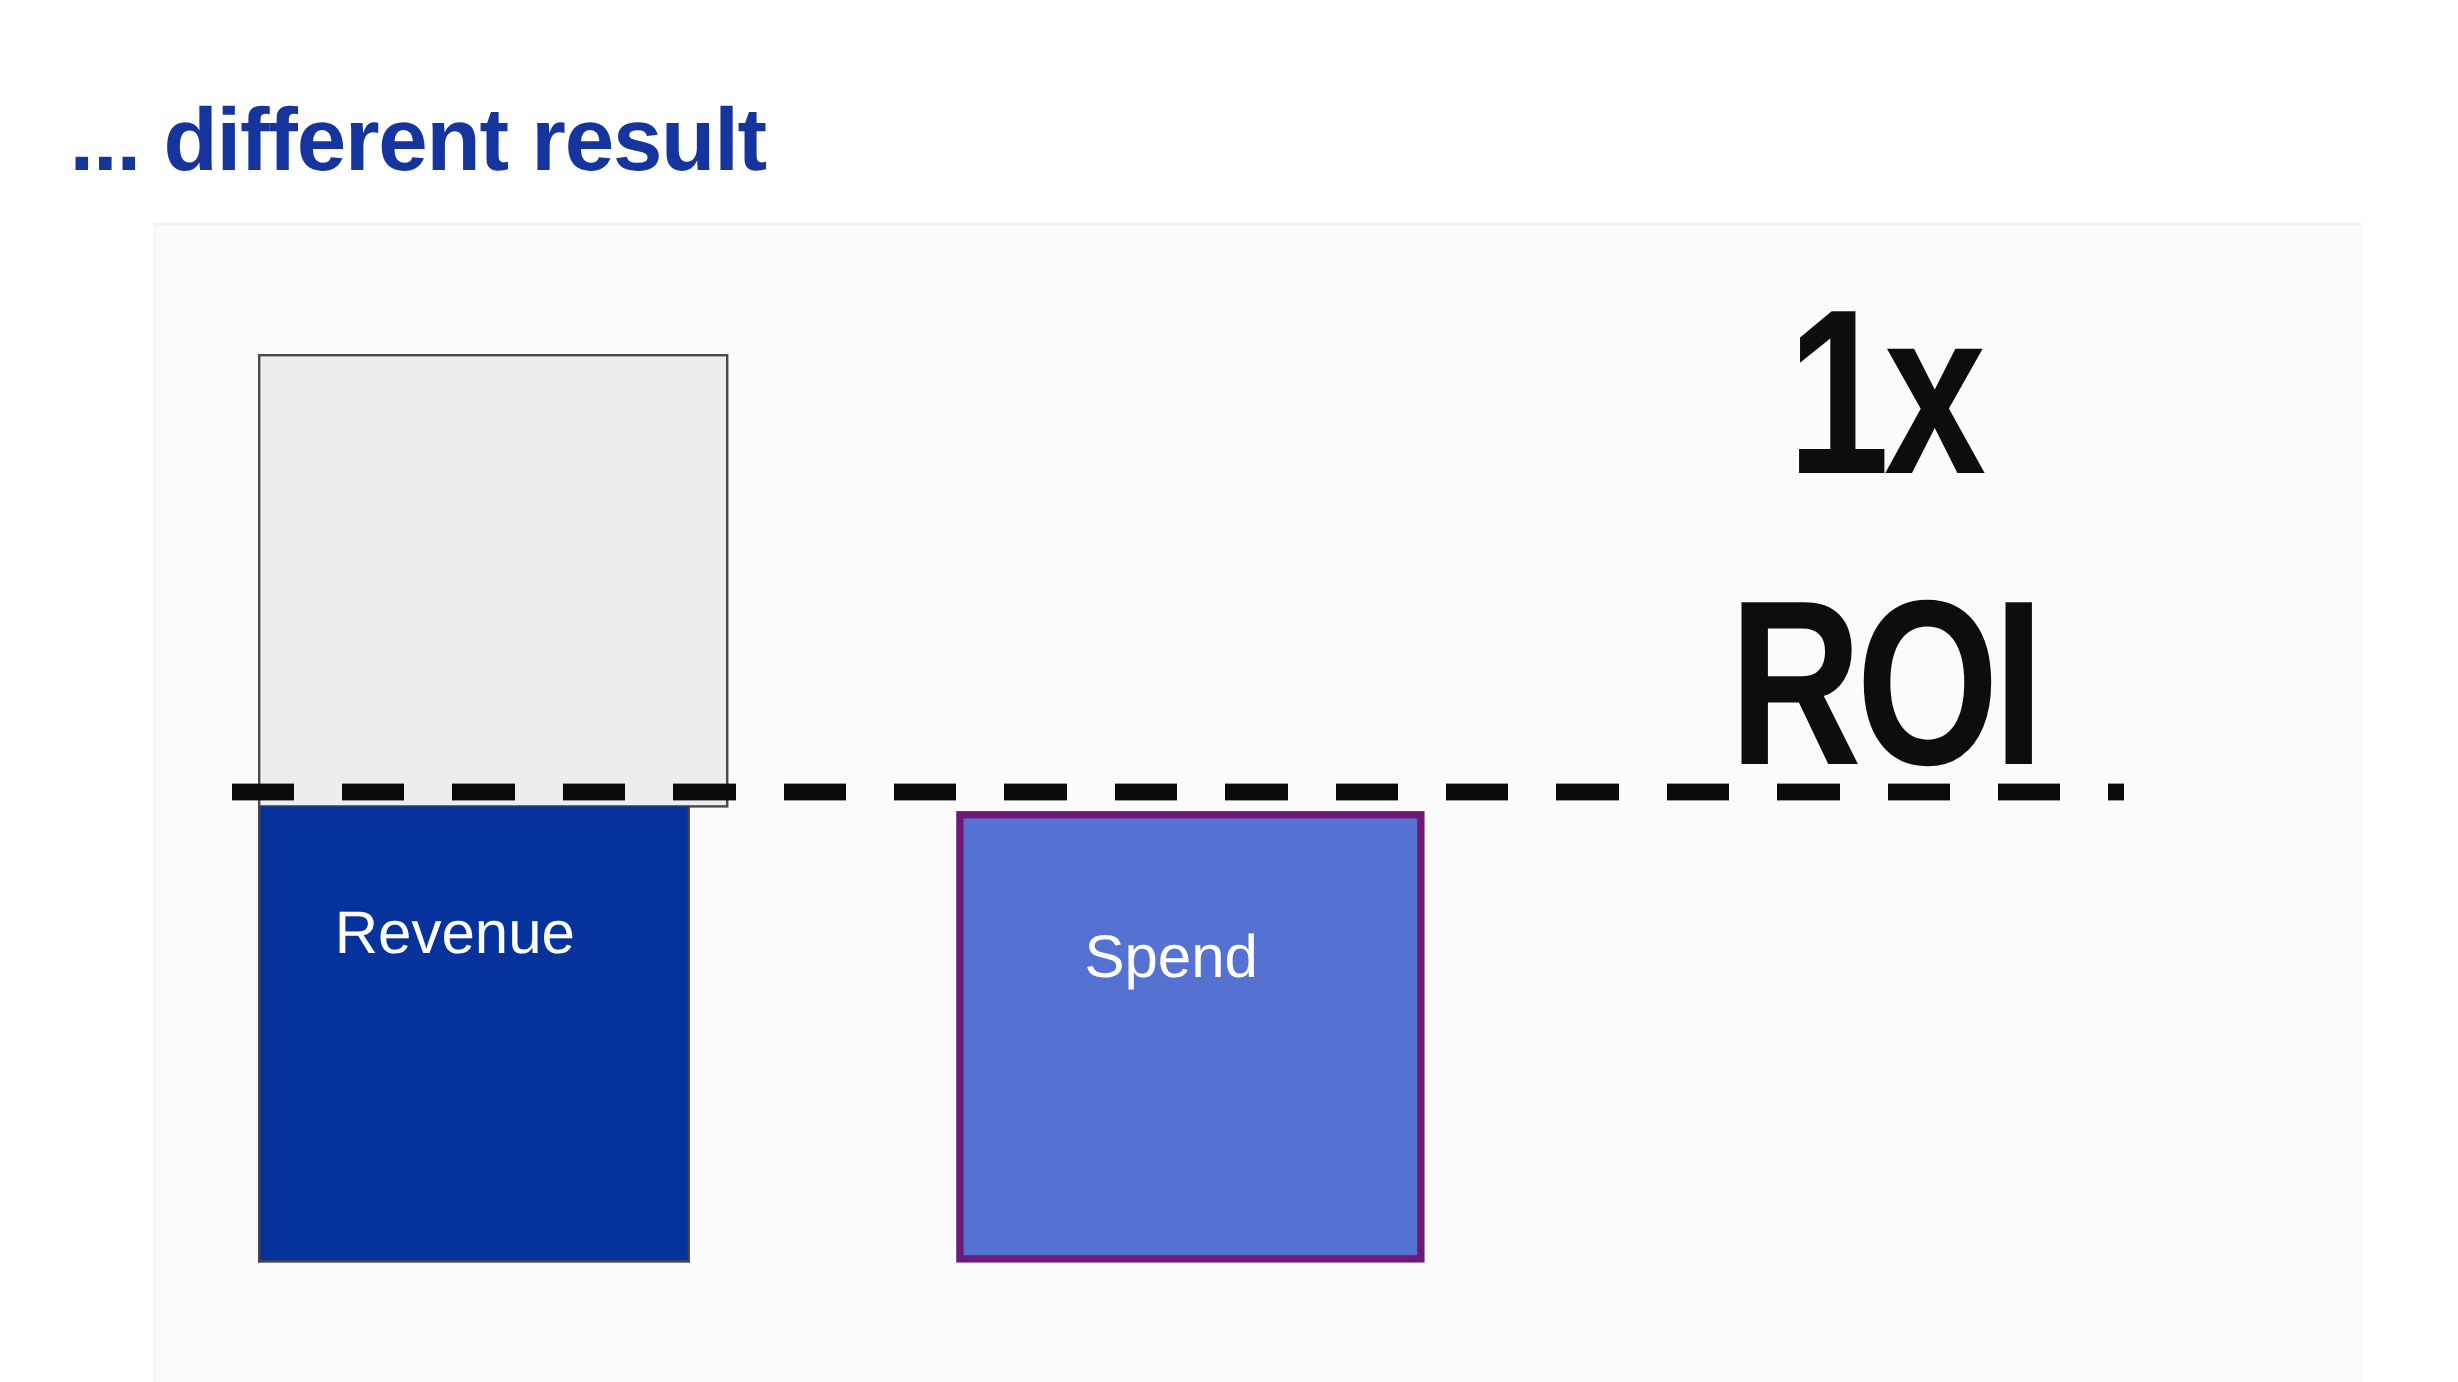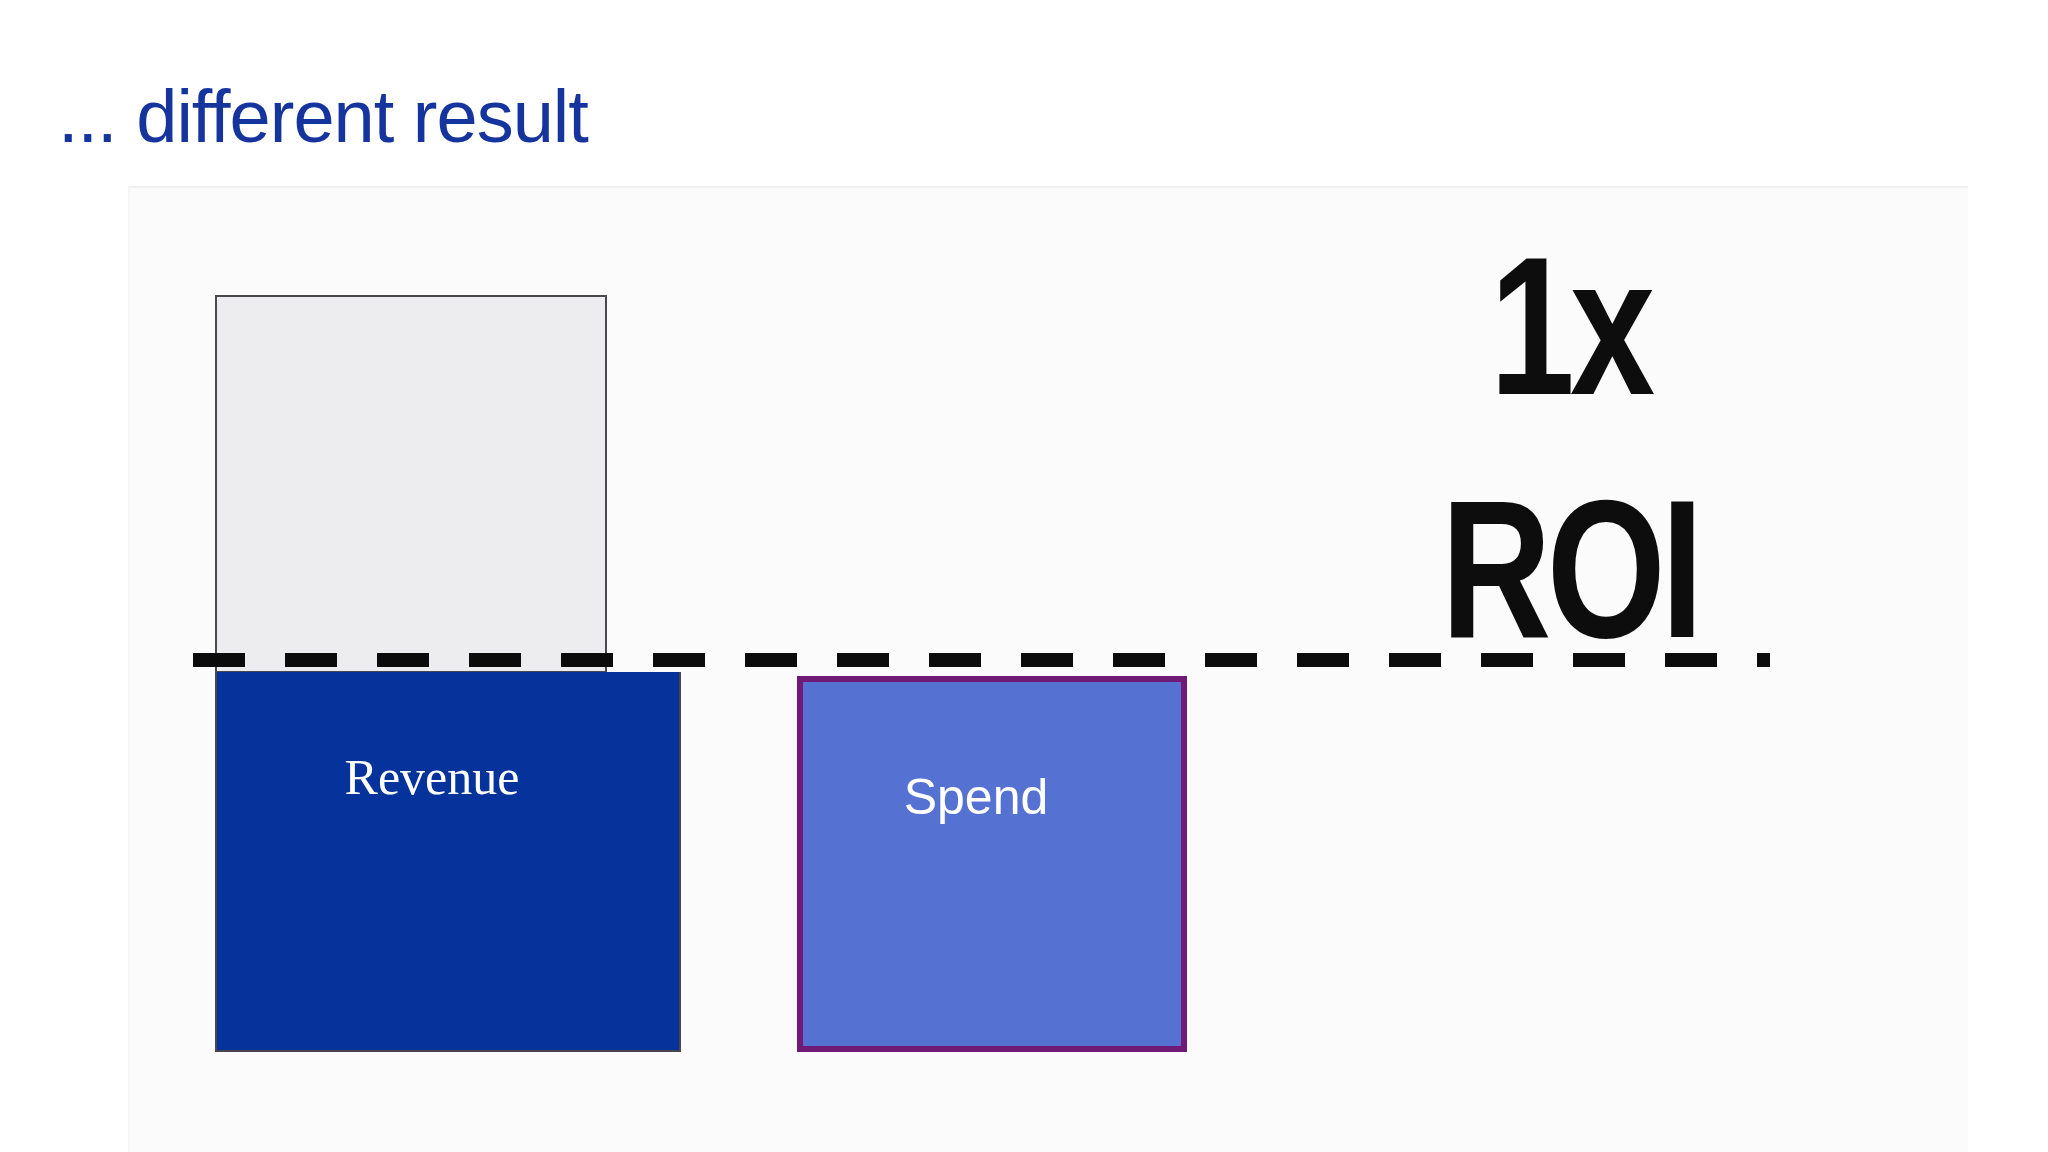--- a/index.html
+++ b/index.html
@@ -24,21 +24,21 @@
     height: 966px;
     background: #fcfbfc;
     border-top: 2px solid #f1eff1;
     border-left: 2px solid #f7f6f7;
   }
   #title {
     position: absolute;
     left: 58px;
     top: 80px;
     font-size: 74px;
-    font-weight: 400;
+    font-weight: 700;
     letter-spacing: -1px;
     color: #16349d;
     white-space: nowrap;
     line-height: 1;
   }
   .block {
     position: absolute;
     box-sizing: border-box;
   }
   #unrealized-block {
@@ -46,27 +46,26 @@
     top: 295px;
     width: 392px;
     height: 378px;
     background: #ededef;
     border: 2px solid #4a4a4e;
     z-index: 1;
   }
   #revenue-bar {
     left: 215px;
     top: 672px;
-    width: 466px;
+    width: 360px;
     height: 380px;
     background: #05339b;
     border: 2px solid #45454c;
     border-top: none;
     z-index: 1;
-    font-family: Liberation Serif, serif;
   }
   #spend-bar {
     left: 797px;
     top: 676px;
     width: 390px;
     height: 376px;
     background: #5571d2;
     border: 6px solid #701a75;
     z-index: 1;
   }

